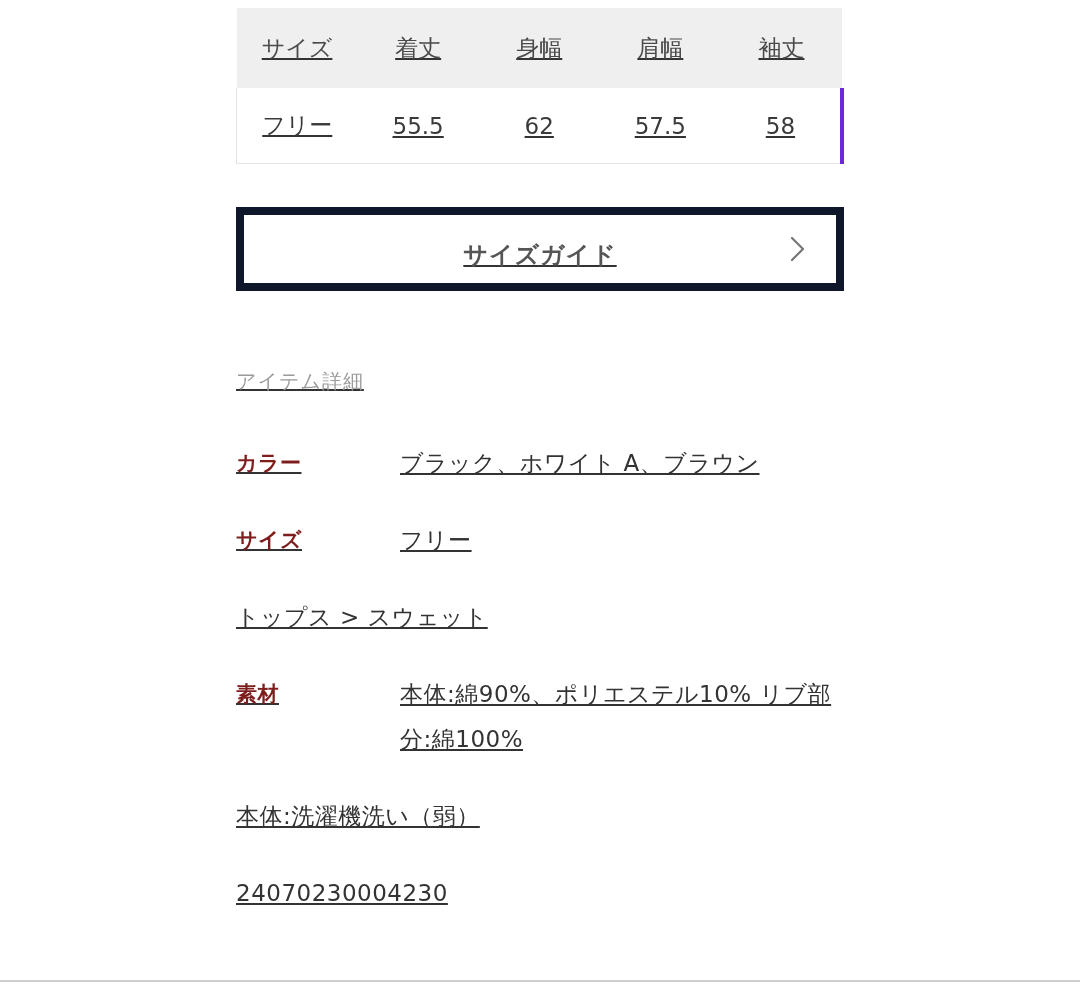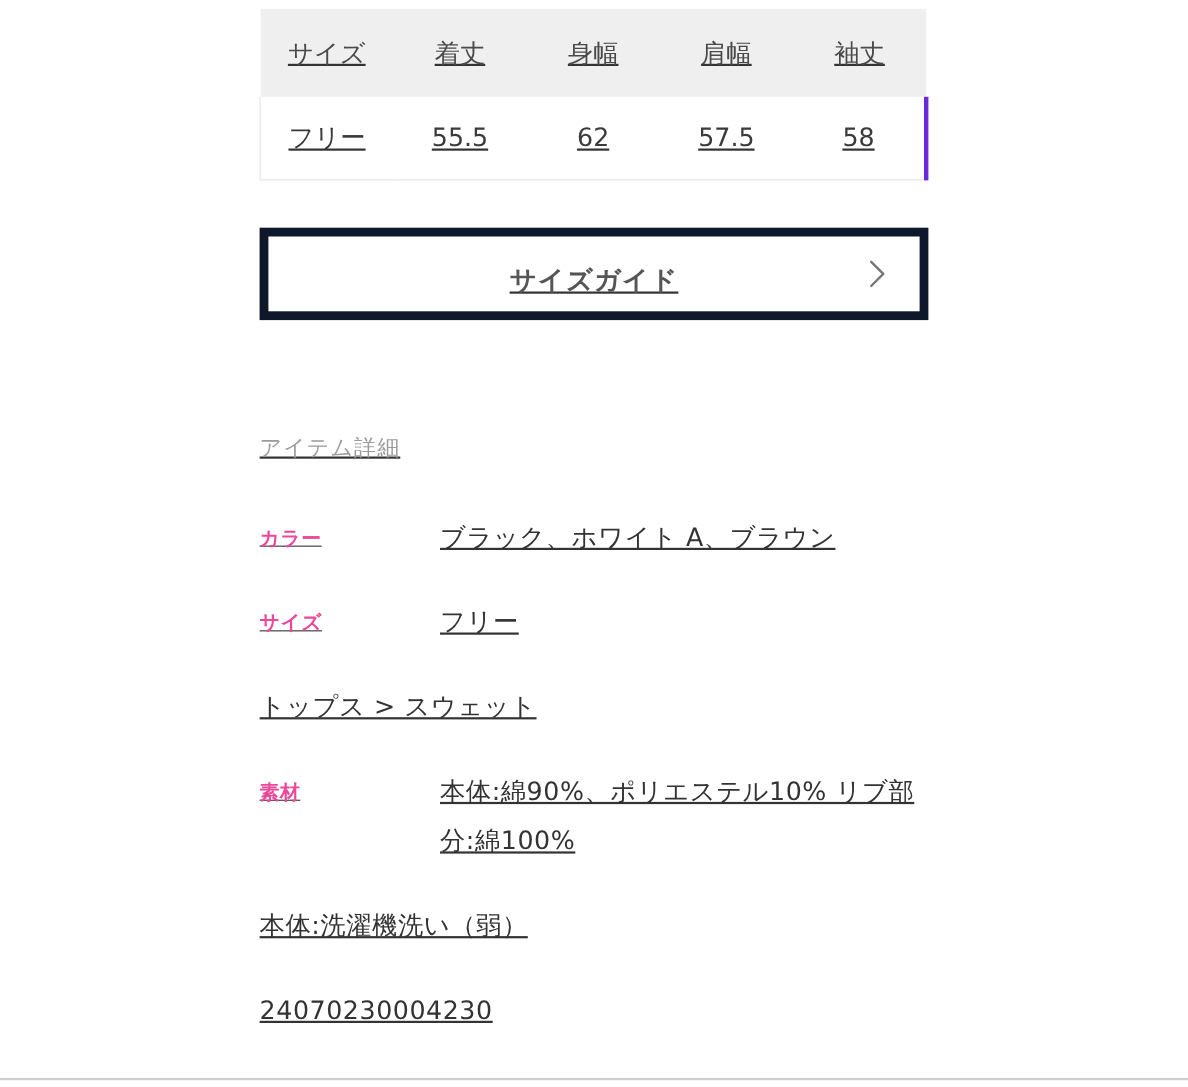--- a/index.html
+++ b/index.html
@@ -78,39 +78,39 @@
     right: 30px;
     top: 50%;
     margin-top: -13px;
     width: 16px;
     height: 26px;
   }
   .size-guide-btn .chevron svg { display: block; }
 
   
   .section-heading {
-    margin-top: 102px;
+    margin-top: 76px;
     font-size: 20px;
     font-weight: 500;
     color: #9b9b9b;
     letter-spacing: 1px;
     line-height: 28px;
   }
   .details {
     margin-top: 46px;
     display: flex;
     flex-direction: column;
     gap: 32px;
   }
   .detail-row { display: flex; align-items: flex-start; }
   .detail-label {
     flex: 0 0 164px;
-    font-size: 18px;
+    font-size: 21px;
     font-weight: 700;
-    color: #ec4899;
+    color: #7f1d1d;
     line-height: 45px;
     letter-spacing: 0.5px;
   }
   .detail-value {
     max-width: 444px;
     font-size: 23px;
     font-weight: 400;
     color: #333333;
     line-height: 45px;
     letter-spacing: 0.5px;

